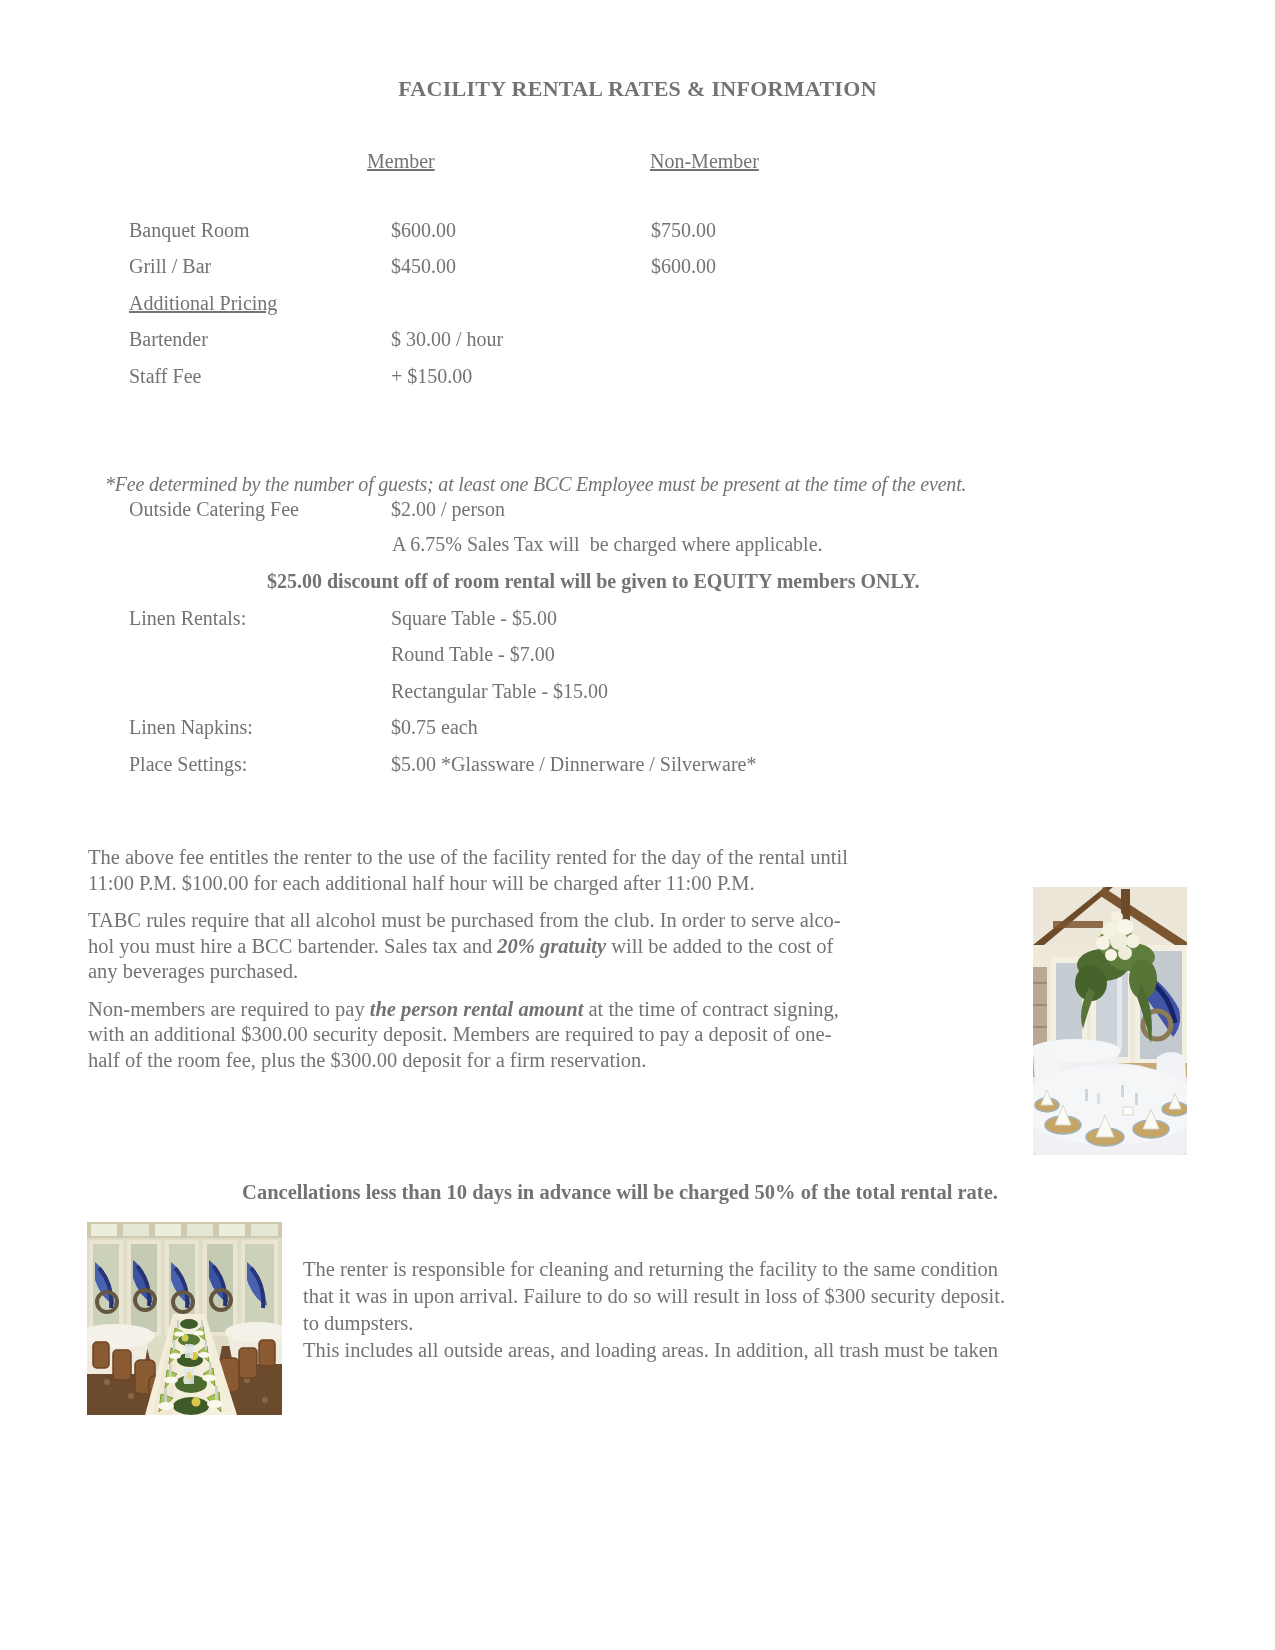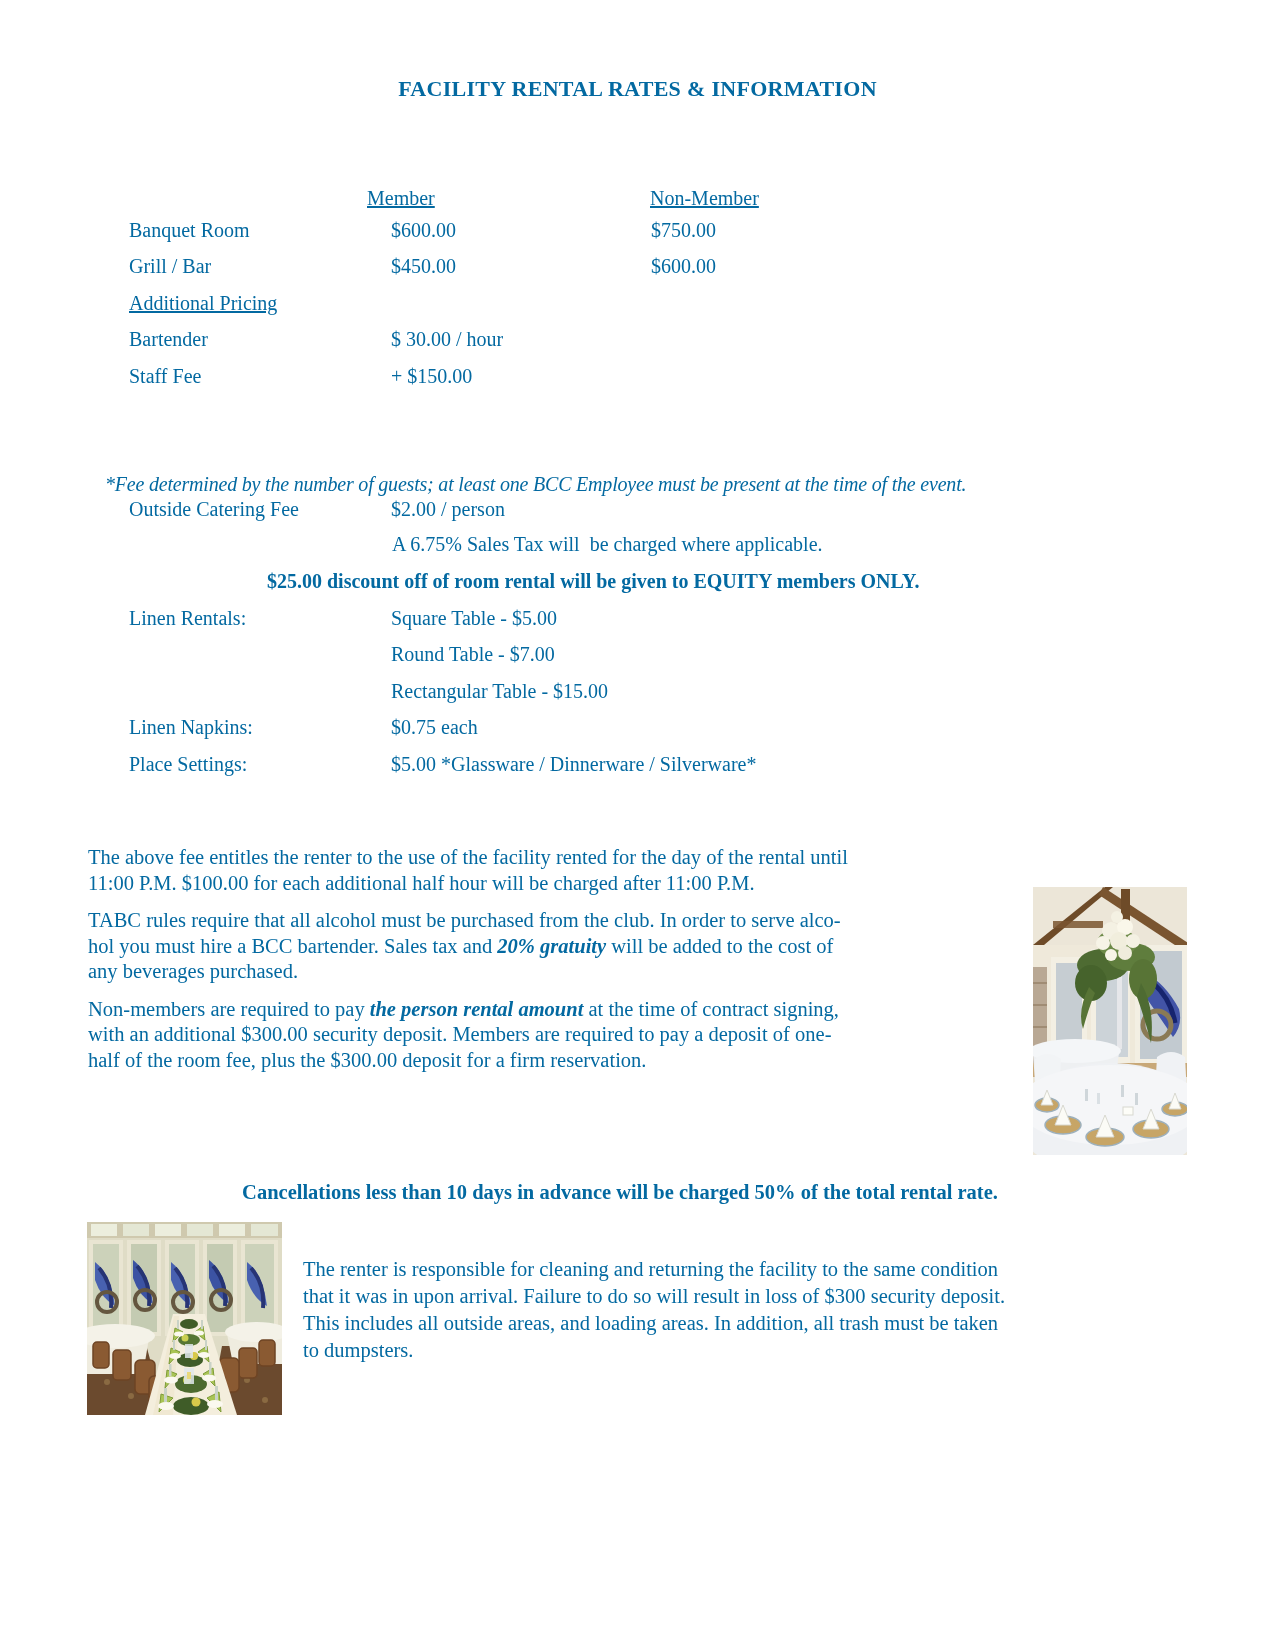--- a/index.html
+++ b/index.html
@@ -1,25 +1,25 @@
 <!DOCTYPE html>
 <html><head>
 <meta charset="utf-8">
 <style>
   html,body{margin:0;padding:0;background:#ffffff;}
   .page{
     position:relative;width:1275px;height:1650px;background:#ffffff;
-    font-family:"Liberation Serif","DejaVu Serif",serif;color:#0369a1;overflow:hidden;
+    font-family:"Liberation Serif","DejaVu Serif",serif;color:#737373;overflow:hidden;
   }
   .abs{position:absolute;}
   .doc-title{
     top:76px;left:0;width:100%;text-align:center;
     font-weight:bold;font-size:22px;letter-spacing:.3px;white-space:nowrap;
   }
-  .col-head{top:150px;font-size:20px;text-decoration:underline;white-space:nowrap;margin-top:37px;}
+  .col-head{top:150px;font-size:20px;text-decoration:underline;white-space:nowrap;}
   .col-head.member{left:367px;}
   .col-head.nonmember{left:650px;}
   .tbl{left:105px;font-size:20px;width:1120px;margin-left:24px;}
   .row{display:flex;height:36.4px;align-items:flex-start;}
   .c1{width:262px;flex:none;white-space:nowrap;}
   .c2{width:260px;flex:none;white-space:nowrap;}
   .c3{flex:none;white-space:nowrap;}
   .u{text-decoration:underline;}
   .note-italic{
     left:105px;top:437px;font-style:italic;font-size:20px;white-space:nowrap;letter-spacing:-0.2px;margin-top:36px;
@@ -125,22 +125,22 @@
       <span class="pline">with an additional $300.00 security deposit. Members are required to pay a deposit of one-</span>
       <span class="pline">half of the room fee, plus the $300.00 deposit for a firm reservation.</span>
     </div>
   </div>
 
   <div class="abs cancel-head">Cancellations less than 10 days in advance will be charged 50% of the total rental rate.</div>
 
   <div class="abs cleaning-text">
     <span class="pline">The renter is responsible for cleaning and returning the facility to the same condition</span>
     <span class="pline">that it was in upon arrival. Failure to do so will result in loss of $300 security deposit.</span>
+    <span class="pline">to dumpsters.</span>
     <span class="pline">This includes all outside areas, and loading areas. In addition, all trash must be taken</span>
-    <span class="pline">to dumpsters.</span>
   </div>
 
   <div class="abs photo photo-right" role="img" aria-label="Banquet round table with tall white floral centerpiece under wood-beam ceiling">
     <svg width="154" height="268" viewBox="0 0 154 268" xmlns="http://www.w3.org/2000/svg">
       <rect x="0" y="0" width="154" height="268" fill="#ece6d8"></rect>
 
       <path d="M-5 62 L72 0 L80 0 L-1 68 Z" fill="#6e4b28"></path>
       <path d="M70 0 L158 58 L154 66 L66 8 Z" fill="#7a5530"></path>
       <rect x="88" y="2" width="9" height="52" fill="#6e4b28"></rect>
       <path d="M20 34 L70 34 L70 41 L20 41 Z" fill="#7a5530" opacity=".85"></path>

